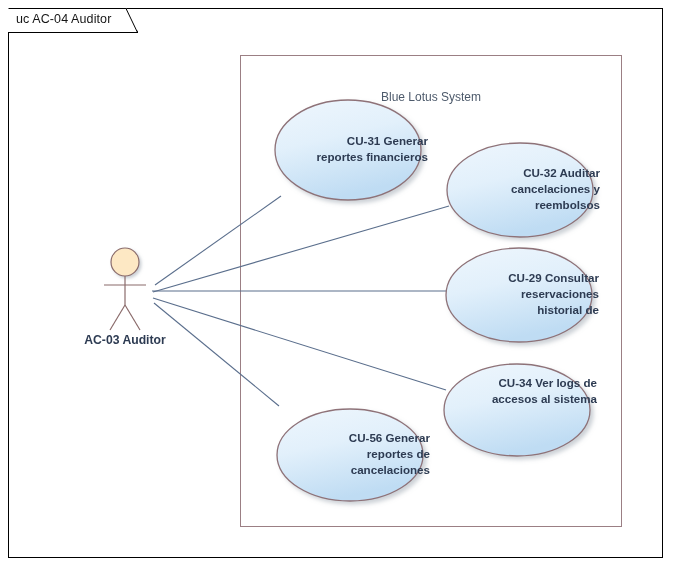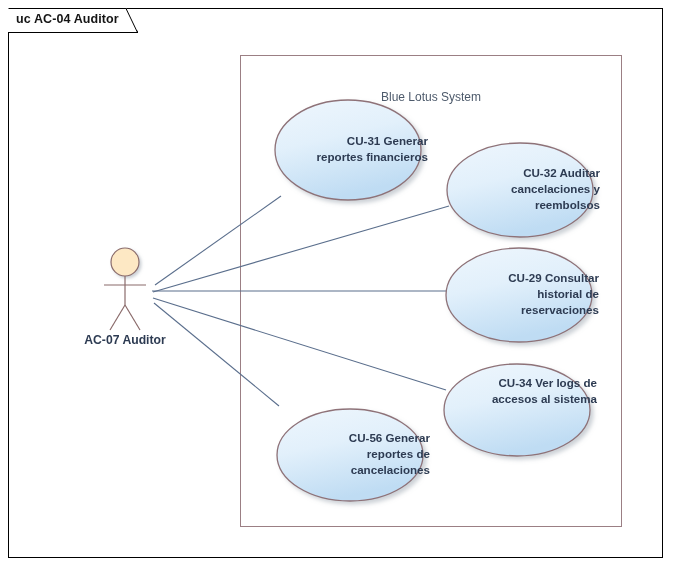--- a/index.html
+++ b/index.html
@@ -49,21 +49,21 @@
     top: 8px;
     width: 130px;
     height: 25px;
     pointer-events: none;
   }
   #title-text {
     position: absolute;
     left: 16px;
     top: 12px;
     font-size: 12.5px;
-    font-weight: bold;
+    font-weight: normal;
     color: #141414;
     white-space: nowrap;
     letter-spacing: 0.1px;
   }
   
   #system-boundary {
     position: absolute;
     left: 240px;
     top: 55px;
     width: 382px;
@@ -158,35 +158,35 @@
       <ellipse cx="350" cy="455" rx="73" ry="46" fill="url(#ucGrad)" stroke="#8e7278" stroke-width="1.3" filter="url(#ucShadow)"></ellipse>
     </svg>
 
   <svg id="actor-svg" viewBox="0 0 673 570" width="673" height="570">
     <circle cx="125" cy="262" r="14" fill="#fde8c4" stroke="#8a6b6b" stroke-width="1.2" filter="url(#headShadow)"></circle>
     <line x1="125" y1="276" x2="125" y2="305" stroke="#8a6b6b" stroke-width="1.2"></line>
     <line x1="104" y1="285" x2="146" y2="285" stroke="#8a6b6b" stroke-width="1.2"></line>
     <line x1="125" y1="305" x2="110" y2="330" stroke="#8a6b6b" stroke-width="1.2"></line>
     <line x1="125" y1="305" x2="140" y2="330" stroke="#8a6b6b" stroke-width="1.2"></line>
   </svg>
-  <div id="actor-label">AC-07 Auditor</div>
+  <div id="actor-label">AC-03 Auditor</div>
 
 <div class="uc-label" style="left: 268px; width: 160px; top: 133px;">
       <div>CU-31 Generar</div>
       <div>reportes financieros</div>
     </div>
     <div class="uc-label" style="left: 440px; width: 160px; top: 165px;">
       <div>CU-32 Auditar</div>
       <div>cancelaciones y</div>
       <div>reembolsos</div>
     </div>
     <div class="uc-label" style="left: 439px; width: 160px; top: 270px;">
       <div>CU-29 Consultar</div>
+      <div>reservaciones</div>
       <div>historial de</div>
-      <div>reservaciones</div>
     </div>
     <div class="uc-label" style="left: 437px; width: 160px; top: 375px;">
       <div>CU-34 Ver logs de</div>
       <div>accesos al sistema</div>
     </div>
     <div class="uc-label" style="left: 270px; width: 160px; top: 430px;">
       <div>CU-56 Generar</div>
       <div>reportes de</div>
       <div>cancelaciones</div>
     </div>

